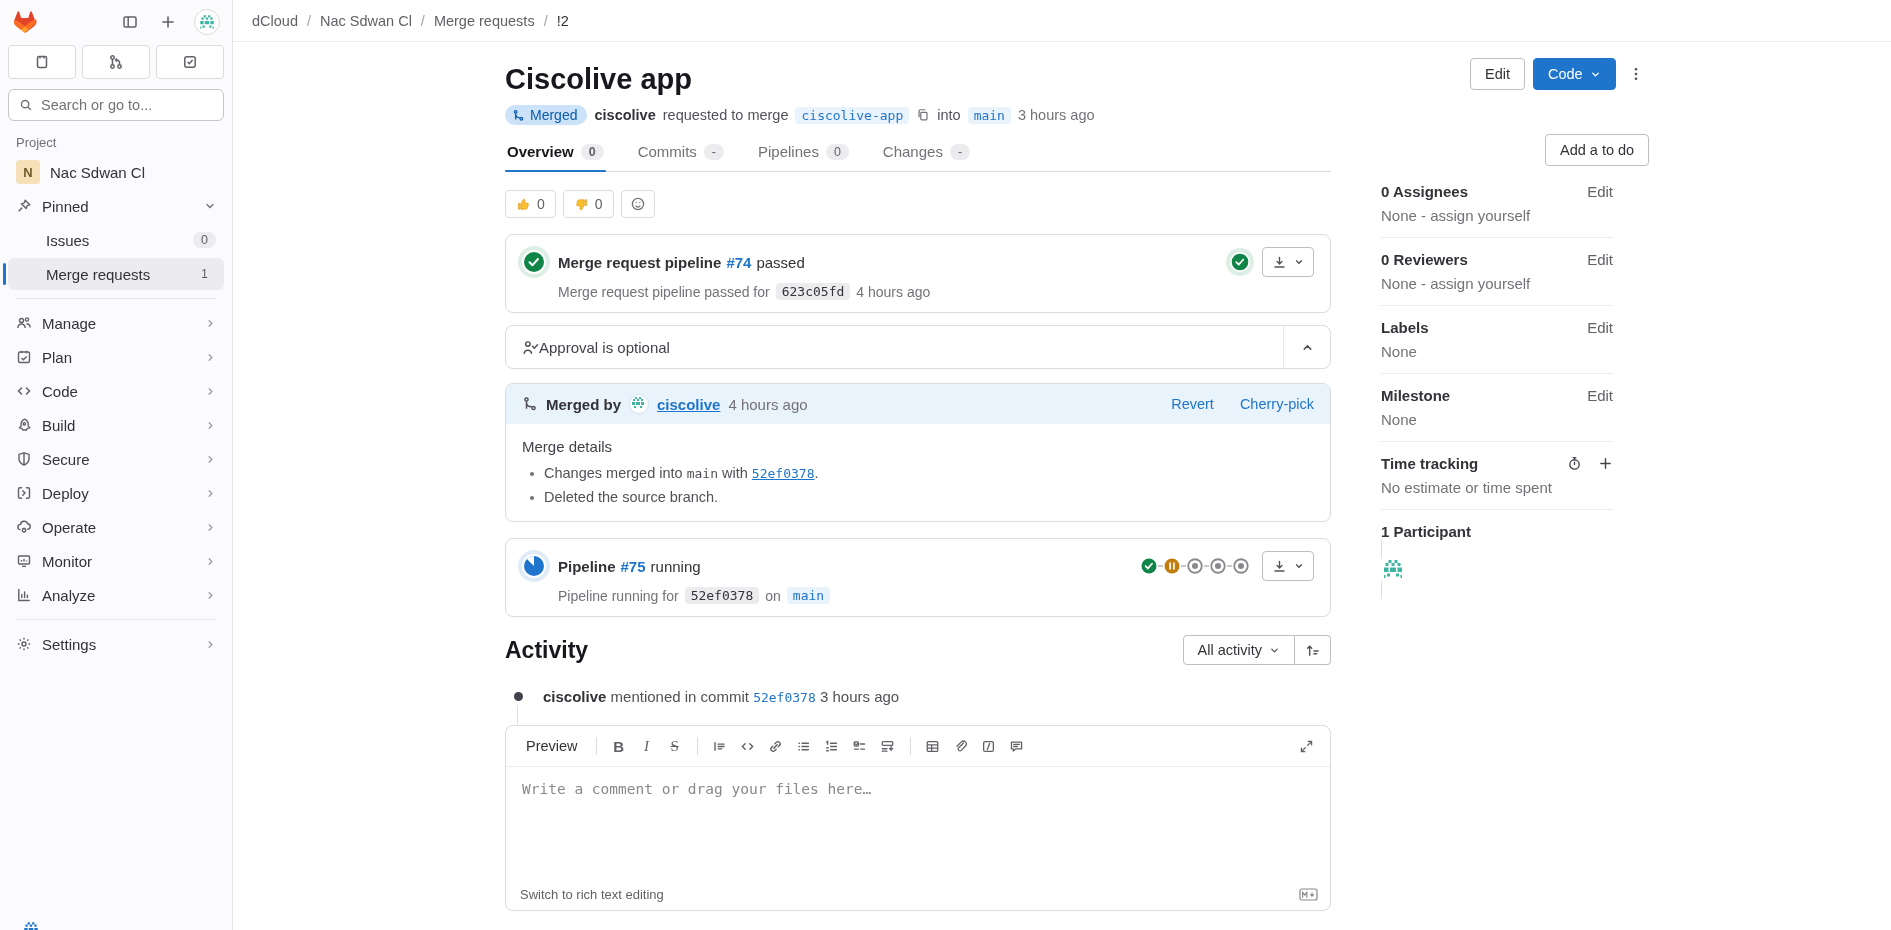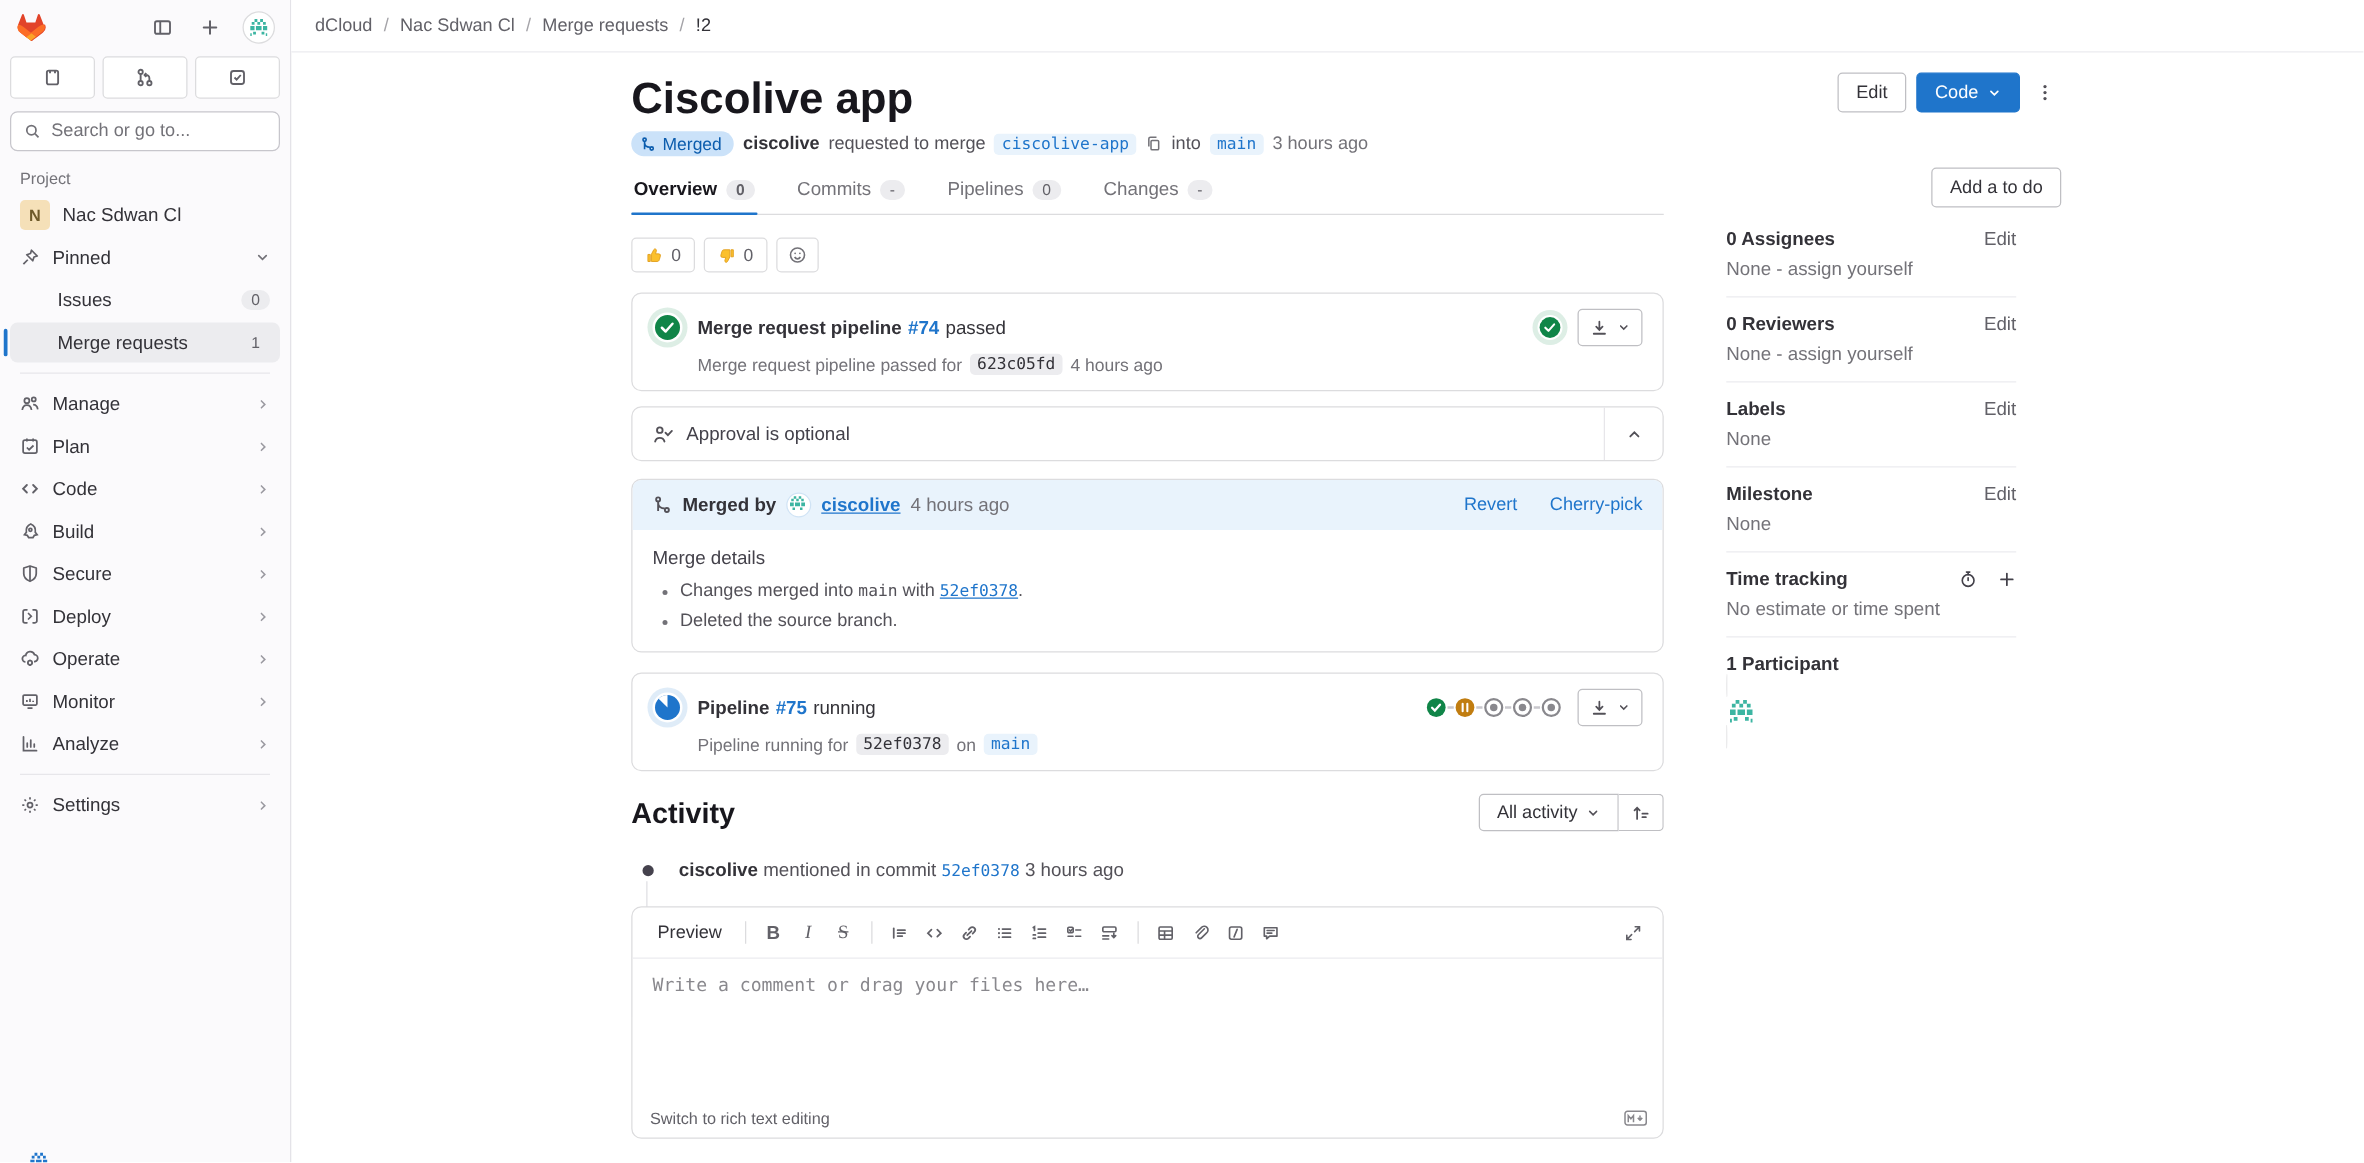--- a/index.html
+++ b/index.html
@@ -32,21 +32,21 @@
   .crumb-sep{margin:0 9px;color:#a4a3a8}
   .crumb:last-child{color:#333238}
   
   .main{position:absolute;left:233px;top:42px;width:1658px;height:888px;overflow:hidden}
   .content{position:absolute;left:272px;top:0;width:826px}
   .hdr-actions{position:absolute;left:1237px;top:16px;display:flex;align-items:center;gap:8px}
   .btn{height:32px;padding:0 14px;border:1px solid #bfbfc3;border-radius:4px;background:#fff;font-size:14.5px;color:#333238;display:inline-flex;align-items:center;gap:7px;cursor:pointer;font-family:inherit;box-sizing:border-box}
   .btn-primary{background:#1f75cb;border-color:#1f75cb;color:#fff;font-weight:400}
   .btn-ghost{border:none;background:none;padding:0 4px}
   .add-todo{position:absolute;left:1312px;top:92px}
-  h1.title{margin:20px 0 0 0;font-size:35px;line-height:34px;font-weight:600;color:#18171d}
+  h1.title{margin:20px 0 0 0;font-size:29px;line-height:34px;font-weight:600;color:#18171d}
   .merged-line{margin-top:9px;display:flex;align-items:center;gap:7px;font-size:14.5px;color:#535158;flex-wrap:nowrap}
   .state-badge{display:inline-flex;align-items:center;gap:5px;background:#cbe2f9;color:#0b5cad;border-radius:11px;padding:2px 10px 2px 7px;font-size:14px}
   .bold{font-weight:700;color:#333238}
   .chip{font-family:"DejaVu Sans Mono",monospace;font-size:13px;padding:1px 6px;border-radius:4px;background:#ececef;color:#333238}
   .chip.branch{background:#e9f3fc;color:#1f75cb;cursor:pointer}
   .time{color:#737278}
   
   .tabs{display:flex;gap:30px;margin-top:12px;border-bottom:1px solid #dcdcde}
   .tab{display:flex;align-items:center;gap:7px;padding:6px 2px 11px 2px;color:#737278;font-size:15px;cursor:pointer;position:relative}
   .tab .count-pill{margin-left:0}
@@ -63,21 +63,21 @@
   .wtitle .tt{font-weight:700}
   .link{color:#1f75cb;text-decoration:none;cursor:pointer}
   .wsub{margin:6px 0 0 36px;font-size:14px;color:#737278;display:flex;align-items:center;gap:6px}
   .wright{margin-left:auto;display:flex;align-items:center;gap:12px}
   .st24{width:24px;height:24px;border-radius:50%;flex:none}
   .halo-g{box-shadow:0 0 0 4px rgba(16,133,72,.14)}
   .halo-b{box-shadow:0 0 0 4px rgba(31,117,203,.14)}
   .mini-st{width:20px;height:20px;border-radius:50%}
   .dl-btn{display:inline-flex;align-items:center;gap:7px;height:30px;padding:0 9px;border:1px solid #bfbfc3;border-radius:4px;background:#fff;cursor:pointer}
   .approval{margin-top:12px;height:44px;display:flex;align-items:center;padding:0 0 0 16px}
-  .approval .txt{margin-left:10px;color:#43414a;font-size:15px}
+  .approval .txt{color:#43414a;font-size:15px}
   .approval .chev{margin-left:auto;height:100%;width:46px;border-left:1px solid #e7e6ea;display:flex;align-items:center;justify-content:center;color:#535158;cursor:pointer}
   .merged-card{margin-top:14px;overflow:hidden}
   .merged-head{background:#e9f3fc;padding:10px 16px;display:flex;align-items:center;gap:8px;font-size:15px}
   .merged-head .links{margin-left:auto;display:flex;gap:26px;font-size:14.5px}
   .mini-av{width:18px;height:18px;border-radius:50%;border:1px solid #d0e3f5;background:#fff;overflow:hidden}
   .merged-body{padding:14px 16px 16px 16px}
   .md-title{font-size:15px;color:#43414a}
   .md-list{margin:10px 0 0 0;padding:0;list-style:none}
   .md-list li{position:relative;padding-left:22px;margin-top:8px;font-size:14.5px;color:#535158}
   .md-list li::before{content:"";position:absolute;left:8px;top:7px;width:4px;height:4px;border-radius:50%;background:#737278}

